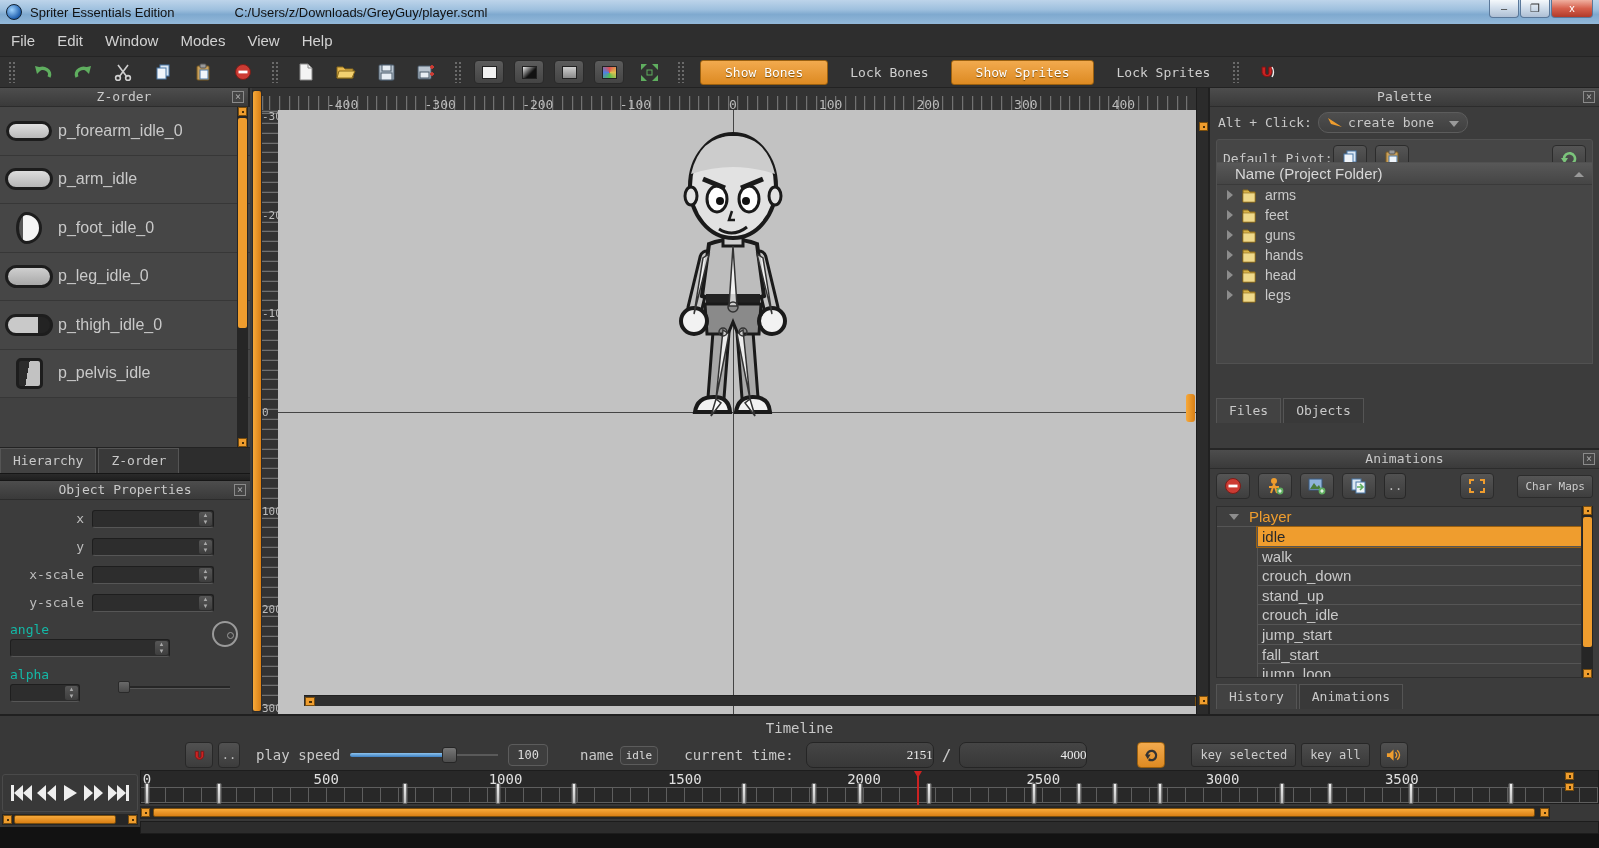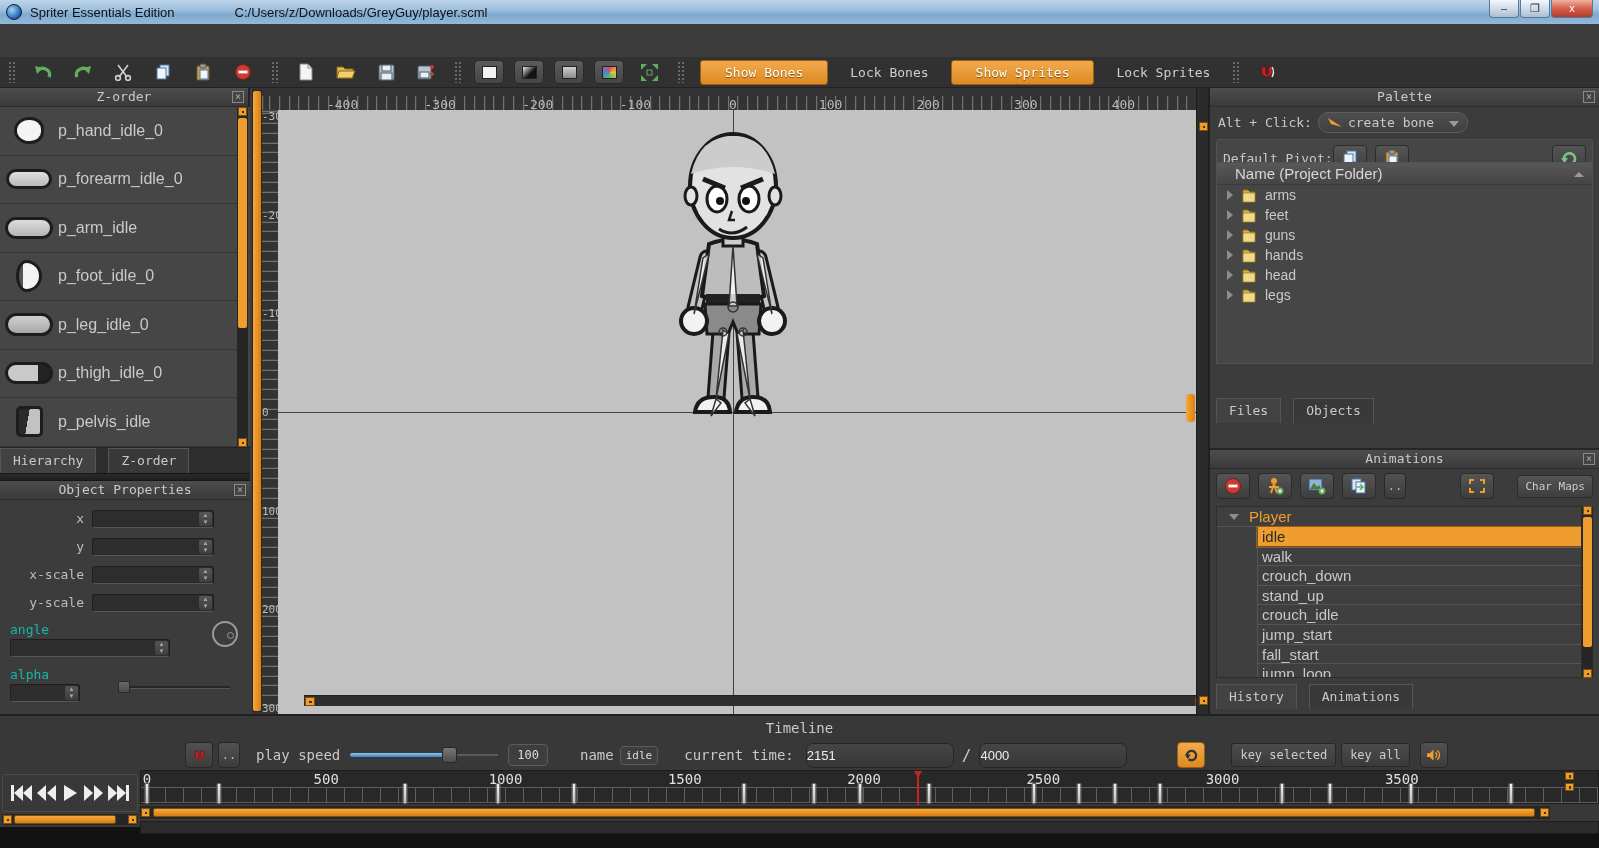--- a/index.html
+++ b/index.html
@@ -42,21 +42,21 @@
   .plainlabel { font-family:"DejaVu Sans Mono", monospace; font-size:13px; color:#cfcfcf; margin:0 14px; }
 
   
   .phead { height:19px; background:linear-gradient(#4d4d4d,#3a3a3a); border-bottom:1px solid #2c2c2c;
     color:#c9c9c9; font-family:"DejaVu Sans Mono", monospace; font-size:13px;
     text-align:center; line-height:18px; position:relative; }
   .closebox { position:absolute; right:4px; top:3px; width:12px; height:12px; border:1px solid #8a8a8a;
     color:#aaa; font-size:10px; line-height:10px; text-align:center; background:#444; }
   .tabrow { display:flex; background:#2d2d2d; border-top:1px solid #232323; }
   .tab { font-family:"DejaVu Sans Mono", monospace; font-size:13px; color:#c9c9c9;
-    background:#393939; border:1px solid #555; border-bottom:none; padding:4px 12px 5px; margin-right:12px; }
+    background:#393939; border:1px solid #555; border-bottom:none; padding:4px 12px 5px; margin-right:2px; }
   .tab.active { background:#424242; }
 
   
   #left-panel { position:absolute; left:0; top:88px; width:250px; height:626px; background:#3c3c3c;
     border-right:2px solid #242424; }
   #zorder-list { position:absolute; left:0; top:19px; width:250px; height:340px; background:#414141; overflow:hidden; }
   .zrow { height:48.5px; border-bottom:1px solid #373737; background:#464646;
     display:flex; align-items:center; }
   .zthumbwrap { width:58px; display:flex; justify-content:center; }
   .zname { color:#c9c9c9; font-size:16px; }
@@ -162,21 +162,21 @@
     border:1px solid #282828; display:flex; align-items:center; justify-content:center; color:#bbb;
     font-family:"DejaVu Sans Mono", monospace; font-size:12px; }
   .tllabel { color:#c9c9c9; font-family:"DejaVu Sans Mono", monospace; font-size:14px; }
   #speed-slider { position:relative; width:148px; height:16px; margin:0 10px; }
   #speed-slider .trackblue { position:absolute; left:0; top:6px; width:68%; height:4px; background:linear-gradient(#8ec4ee,#3d7fc1); border-radius:2px; }
   #speed-slider .trackgray { position:absolute; right:0; top:7px; width:32%; height:2px; background:#5a5a5a; }
   #speed-slider .handle { position:absolute; left:62%; top:0; width:15px; height:16px;
     background:linear-gradient(#777,#4c4c4c); border:1px solid #262626; border-radius:3px; }
   .valbox { font-family:"DejaVu Sans Mono", monospace; font-size:12px; color:#ddd; background:#3e3e3e;
     border:1px solid #5c5c5c; border-radius:4px; padding:3px 8px; }
-  .timefield { width:148px; text-align:left; font-family:Liberation Sans, sans-serif; font-size:13px; color:#eee;
+  .timefield { width:128px; text-align:right; font-family:Liberation Serif, serif; font-size:13px; color:#eee;
     background:linear-gradient(#454545,#383838); border:1px solid #252525; border-radius:7px; padding:4px 0; }
   .keybtn { font-family:"DejaVu Sans Mono", monospace; font-size:12px; color:#ccc;
     background:linear-gradient(#4c4c4c,#3a3a3a); border:1px solid #272727; border-radius:3px; padding:4px 8px; }
   #loopbtn { background:linear-gradient(#f2aa4e,#dd8a22); border:1px solid #9a6010; }
   #playbox { position:absolute; left:2px; top:58px; width:136px; height:38px; background:#383838;
     border:1px solid #4a4a4a; border-radius:3px; display:flex; align-items:center; justify-content:space-around; padding:0 4px; }
   #play-scroll { position:absolute; left:2px; top:98px; width:136px; height:11px; background:#262626; }
   .hthumb { position:absolute; top:1px; height:9px; background:linear-gradient(#f7a93a,#d97f14); border:1px solid #7a4e0d; border-radius:2px; }
   #tl-ruler { position:absolute; left:140px; top:54px; right:0; height:34px; background:#282828; border:1px solid #1d1d1d; }
   #tl-gridrow { position:absolute; left:0; top:16px; right:0; height:16px; border-top:1px solid #5e5e5e; border-bottom:1px solid #5e5e5e;
@@ -205,20 +205,29 @@
     <span class="globe"></span>
     <span class="ttl">Spriter Essentials Edition</span>
     <span>C:/Users/z/Downloads/GreyGuy/player.scml</span>
     <div id="winbtns">
       <div class="winbtn">–</div>
       <div class="winbtn">❐</div>
       <div class="winbtn close">x</div>
     </div>
   </div>
 
+  <div id="menubar">
+
+  <span class="menu-item">File</span>
+      <span class="menu-item">Edit</span>
+      <span class="menu-item">Window</span>
+      <span class="menu-item">Modes</span>
+      <span class="menu-item">View</span>
+      <span class="menu-item">Help</span>
+    </div>
 
   <div id="toolbar">
     <span class="grip"></span>
     <span class="ticon">
         <svg width="20" height="18" viewBox="0 0 20 18">
           <path d="M16 14 a7 6 0 0 0 -11 -7" fill="none" stroke="#5fae5f" stroke-width="3.4"></path>
           <polygon points="2,3 10,5 4,11" fill="#5fae5f"></polygon>
         </svg>
       </span>
     <span class="ticon">
@@ -318,26 +327,20 @@
       </span>
   </div>
 
   <div id="left-panel">
     <div class="phead">
       <span>Z-order</span>
       <span class="closebox">×</span>
     </div>
     <div id="zorder-list">
 
-        <div class="zrow lrow">
-          <span class="zthumbwrap">
-            <span class="zthumb v-hand"></span>
-          </span>
-          <span class="zname">p_hand_idle_0</span>
-        </div>
 
         <div class="zrow lrow">
           <span class="zthumbwrap">
             <span class="zthumb v-forearm"></span>
           </span>
           <span class="zname">p_forearm_idle_0</span>
         </div>
 
         <div class="zrow lrow">
           <span class="zthumbwrap">

